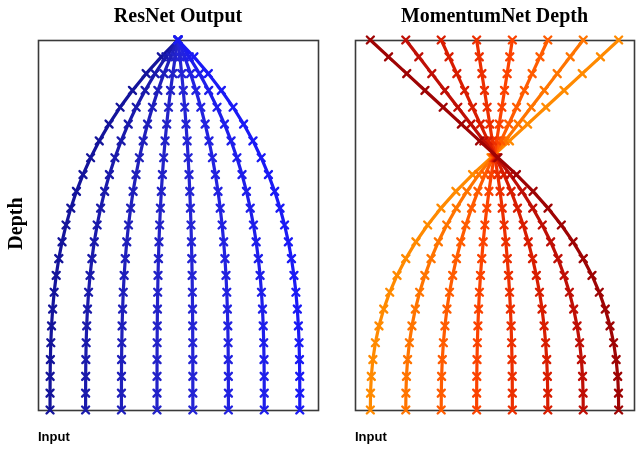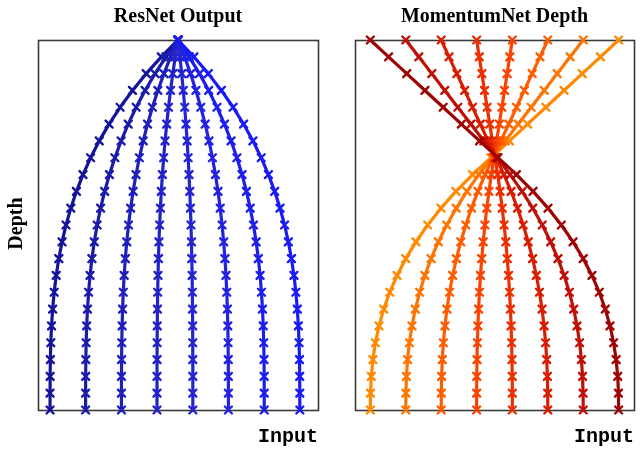--- a/index.html
+++ b/index.html
@@ -19,24 +19,24 @@
     font-weight:bold;
     font-size:20px;
     text-align:center;
     white-space:nowrap;
     line-height:26px;
   }
   #title-left{left:38px;top:2px;width:280px;}
   #title-right{left:355px;top:2px;width:279px;}
   .axis-label{
     position:absolute;
-    font-family:Liberation Mono, monospace;
+    font-family:Liberation Sans, sans-serif;
     font-weight:bold;
-    font-size:20px;
-    text-align:right;
+    font-size:13px;
+    text-align:left;
     white-space:nowrap;
     line-height:26px;
   }
   #xlabel-left{left:38px;top:424px;width:280px;}
   #xlabel-right{left:355px;top:424px;width:279px;}
   #ylabel-depth{
     position:absolute;
     left:-27px;top:212px;
     width:84px;
     transform:rotate(-90deg);

